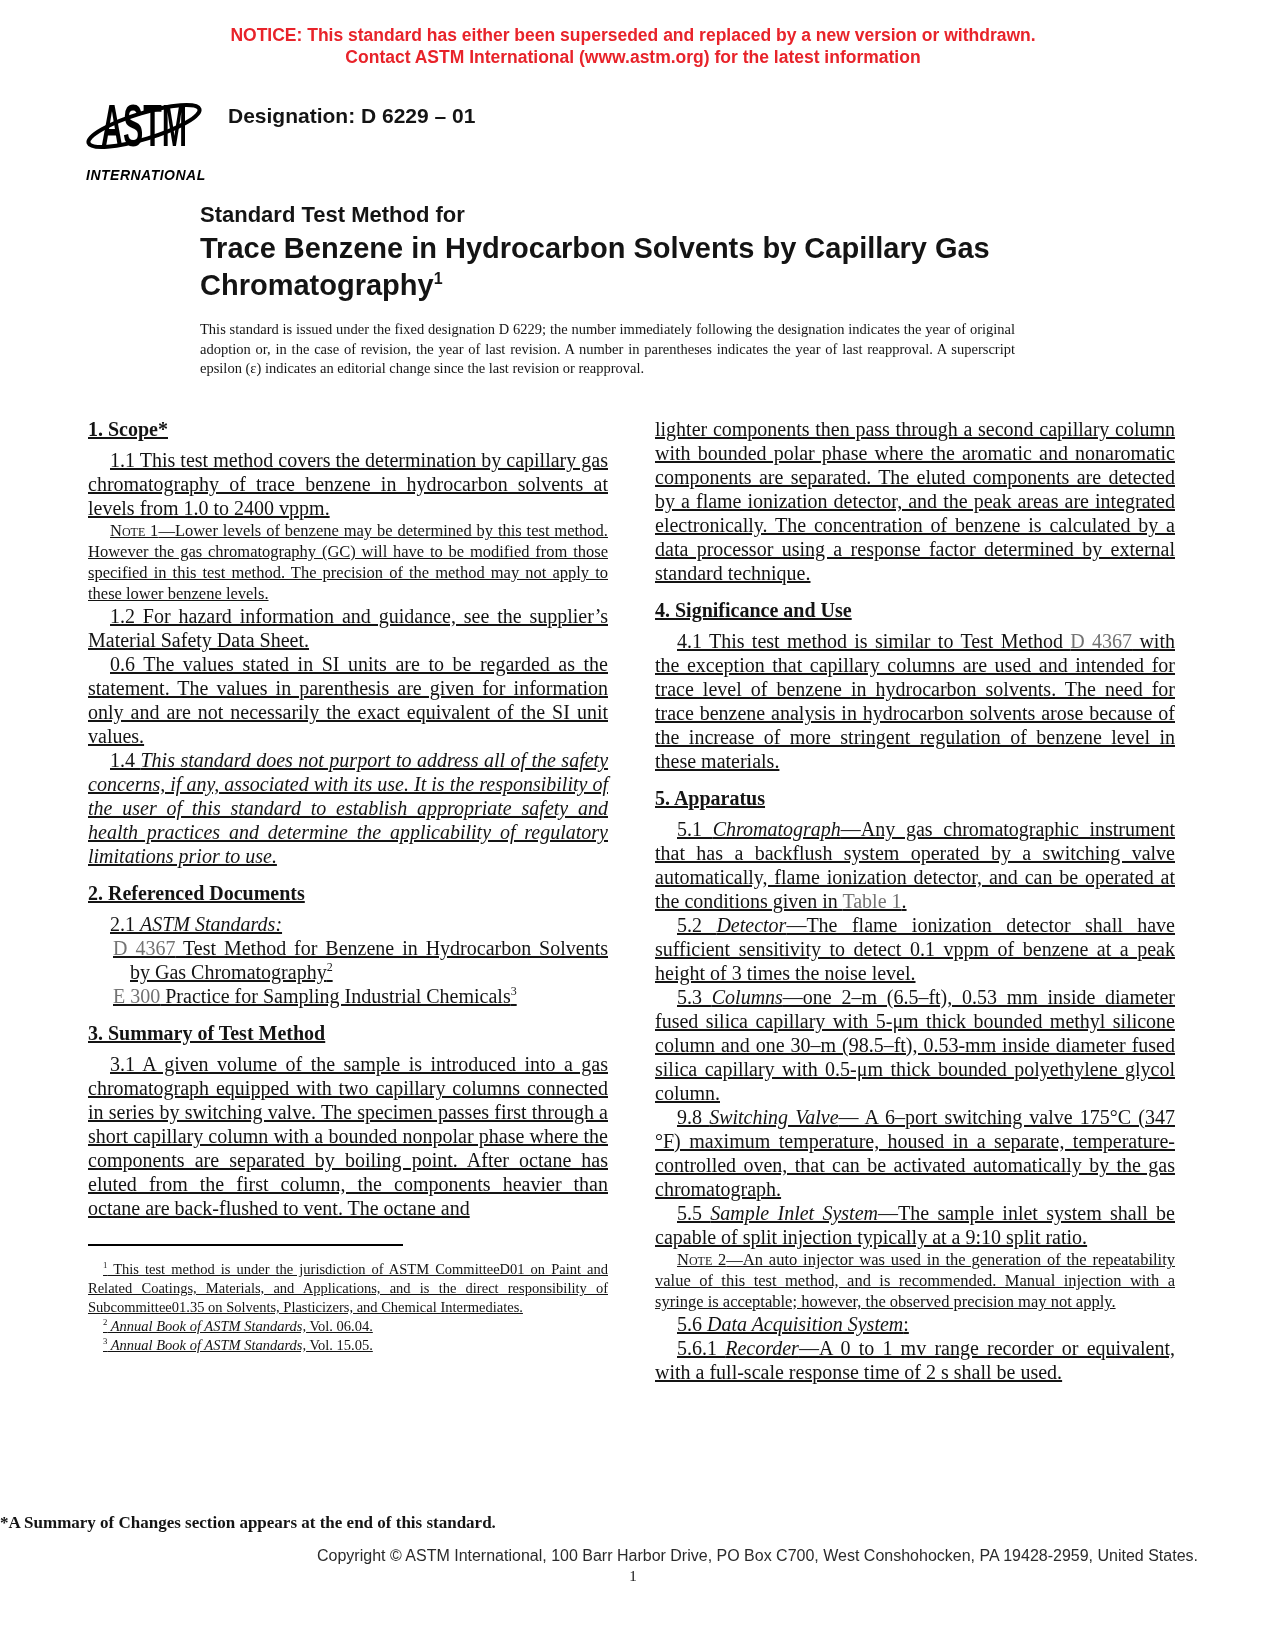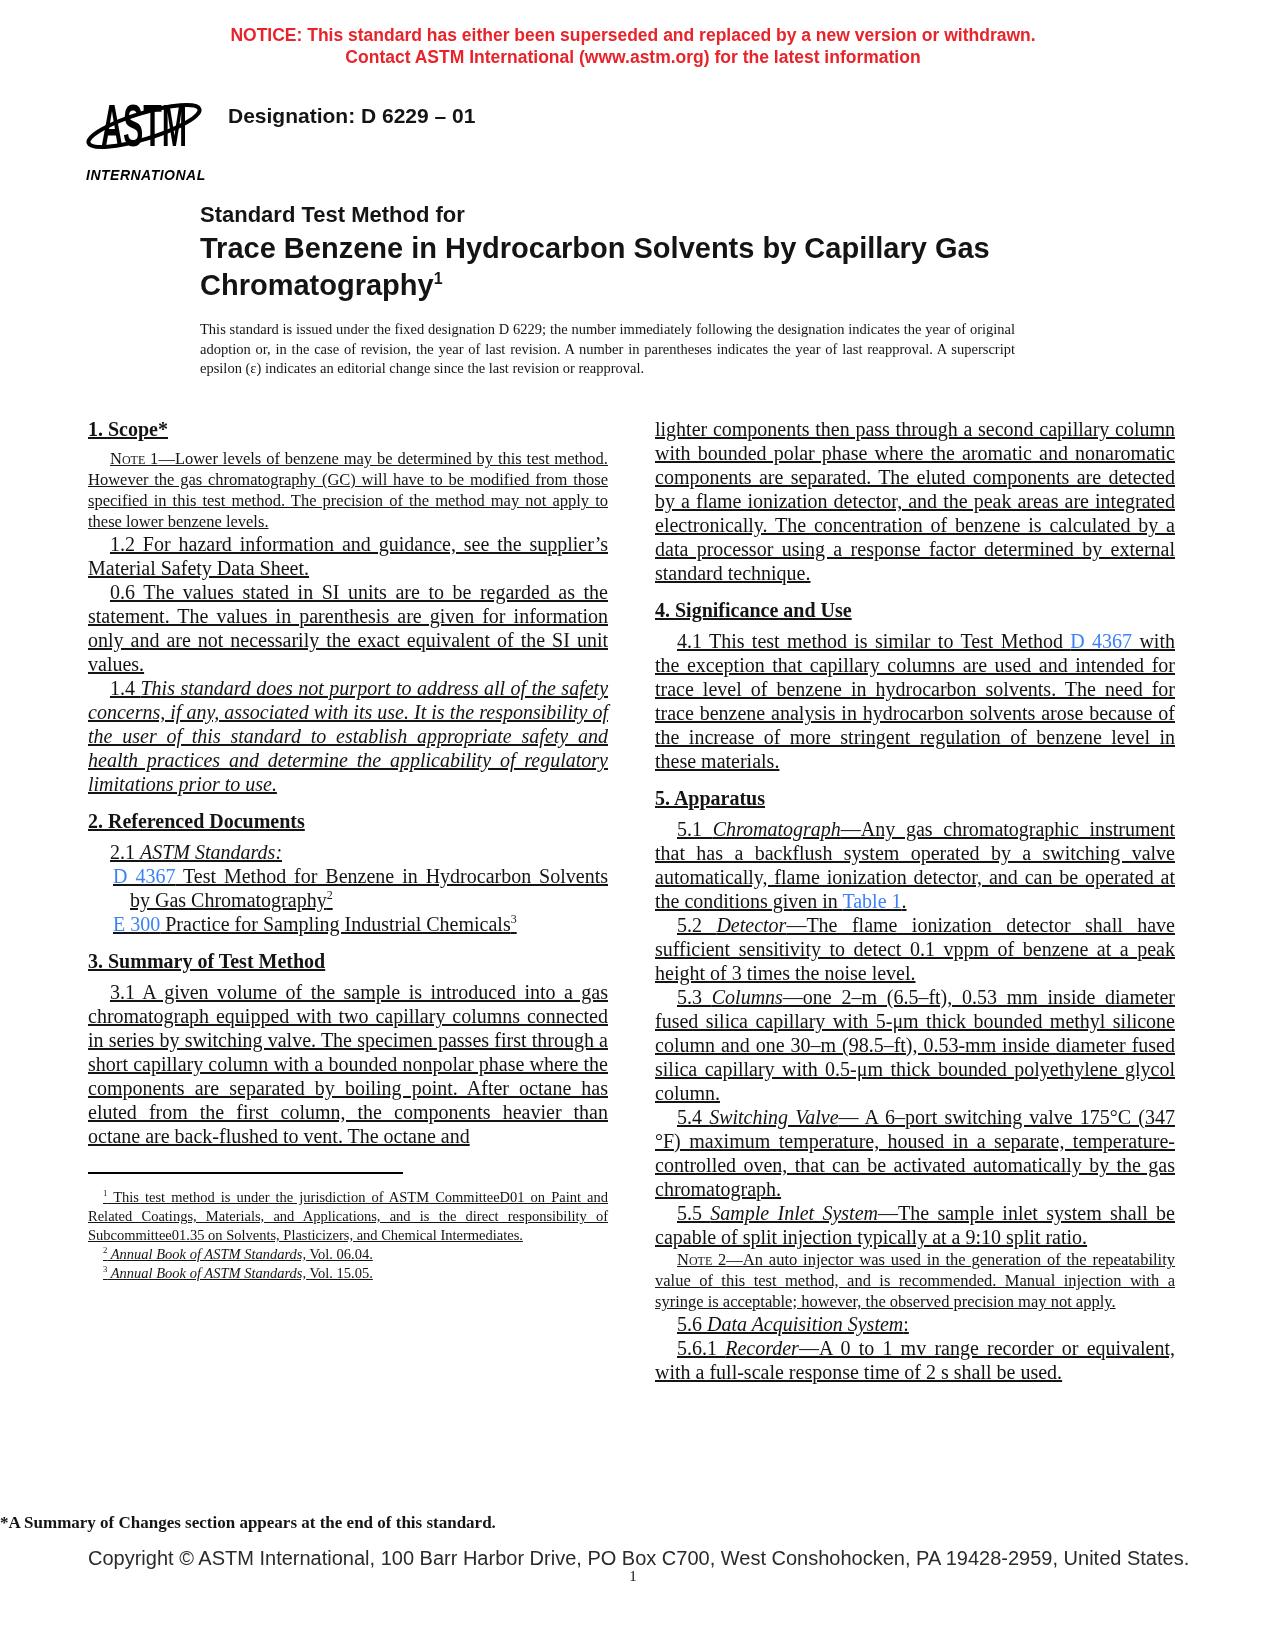--- a/index.html
+++ b/index.html
@@ -37,35 +37,35 @@
   .col p { margin:0; text-indent:22px; }
   .col p.noindent { text-indent:0; }
   h2.sec {
     font-size:20px; line-height:24px; font-weight:bold; text-align:left;
     margin:13px 0 7px 0;
   }
   h2.first { margin-top:12px; }
   .note { font-size:16.5px; line-height:21px; margin:7px 0 7px 0; text-indent:22px; }
   .sc { font-variant:small-caps; }
   .it { font-style:italic; }
-  .lnk { color:#3b82f6; }
+  .lnk { color:#737373; }
   .ref { padding-left:42px; text-indent:-17px !important; }
   sup { font-size:0.6em; line-height:0; vertical-align:super; }
   
   .fnrule { width:315px; height:2px; background:#000; margin:24px 0 14px 0; }
   .footnotes { font-size:14.5px; line-height:19px; text-align:justify; }
   .footnotes p { margin:0; text-indent:15px; }
   
   .footer-summary {
     position:absolute; top:1513px; left:0; width:100%; text-align:left;
     font-weight:bold; font-size:17px;
   }
   .copyright {
     position:absolute; top:1547px; left:88px; width:1110px;
-    font-family:"Liberation Sans", sans-serif; font-size:20px; color:#2a2a2a;
+    font-family:"Liberation Sans", sans-serif; font-size:16px; color:#2a2a2a;text-align:right;
   }
   .pagenum { position:absolute; top:1568px; left:0; width:100%; text-align:center; font-size:15px; }
 </style>
 </head>
 <body>
 
 <div class="page">
 
   <div class="notice">
     <div>NOTICE: This standard has either been superseded and replaced by a new version or withdrawn.</div>
@@ -85,20 +85,21 @@
   <div class="title-block">
     <div class="title-line1">Standard Test Method for</div>
     <div class="title-line2">Trace Benzene in Hydrocarbon Solvents by Capillary Gas</div>
     <div class="title-line2"><span>Chromatography</span><sup>1</sup></div>
   </div>
 
   <div class="issued">This standard is issued under the fixed designation D 6229; the number immediately following the designation indicates the year of original adoption or, in the case of revision, the year of last revision. A number in parentheses indicates the year of last reapproval. A superscript epsilon (ε) indicates an editorial change since the last revision or reapproval.</div>
 
   <div class="col col-left">
     <h2 class="sec first">1. Scope*</h2>
+    <p>1.1 This test method covers the determination by capillary gas chromatography of trace benzene in hydrocarbon solvents at levels from 1.0 to 2400 vppm.</p>
     <p class="note"><span class="sc">Note 1</span><span>—Lower levels of benzene may be determined by this test method. However the gas chromatography (GC) will have to be modified from those specified in this test method. The precision of the method may not apply to these lower benzene levels.</span></p>
     <p>1.2 For hazard information and guidance, see the supplier’s Material Safety Data Sheet.</p>
     <p>0.6 The values stated in SI units are to be regarded as the statement. The values in parenthesis are given for information only and are not necessarily the exact equivalent of the SI unit values.</p>
     <p><span>1.4 </span><span class="it">This standard does not purport to address all of the safety concerns, if any, associated with its use. It is the responsibility of the user of this standard to establish appropriate safety and health practices and determine the applicability of regulatory limitations prior to use.</span></p>
 
     <h2 class="sec">2. Referenced Documents</h2>
     <p><span>2.1 </span><span class="it">ASTM Standards:</span></p>
     <p class="ref"><span class="lnk">D 4367</span><span> Test Method for Benzene in Hydrocarbon Solvents by Gas Chromatography</span><sup>2</sup></p>
     <p class="ref"><span class="lnk">E 300</span><span> Practice for Sampling Industrial Chemicals</span><sup>3</sup></p>
 
@@ -116,21 +117,21 @@
   <div class="col col-right">
     <p class="noindent" style="margin-top:12px;">lighter components then pass through a second capillary column with bounded polar phase where the aromatic and nonaromatic components are separated. The eluted components are detected by a flame ionization detector, and the peak areas are integrated electronically. The concentration of benzene is calculated by a data processor using a response factor determined by external standard technique.</p>
 
     <h2 class="sec">4. Significance and Use</h2>
     <p><span>4.1 This test method is similar to Test Method </span><span class="lnk">D 4367</span><span> with the exception that capillary columns are used and intended for trace level of benzene in hydrocarbon solvents. The need for trace benzene analysis in hydrocarbon solvents arose because of the increase of more stringent regulation of benzene level in these materials.</span></p>
 
     <h2 class="sec">5. Apparatus</h2>
     <p><span>5.1 </span><span class="it">Chromatograph</span><span>—Any gas chromatographic instrument that has a backflush system operated by a switching valve automatically, flame ionization detector, and can be operated at the conditions given in </span><span class="lnk">Table 1</span><span>.</span></p>
     <p><span>5.2 </span><span class="it">Detector</span><span>—The flame ionization detector shall have sufficient sensitivity to detect 0.1 vppm of benzene at a peak height of 3 times the noise level.</span></p>
     <p><span>5.3 </span><span class="it">Columns</span><span>—one 2–m (6.5–ft), 0.53 mm inside diameter fused silica capillary with 5-μm thick bounded methyl silicone column and one 30–m (98.5–ft), 0.53-mm inside diameter fused silica capillary with 0.5-μm thick bounded polyethylene glycol column.</span></p>
-    <p><span>5.4 </span><span class="it">Switching Valve</span><span>— A 6–port switching valve 175°C (347 °F) maximum temperature, housed in a separate, temperature-controlled oven, that can be activated automatically by the gas chromatograph.</span></p>
+    <p><span>9.8 </span><span class="it">Switching Valve</span><span>— A 6–port switching valve 175°C (347 °F) maximum temperature, housed in a separate, temperature-controlled oven, that can be activated automatically by the gas chromatograph.</span></p>
     <p><span>5.5 </span><span class="it">Sample Inlet System</span><span>—The sample inlet system shall be capable of split injection typically at a 9:10 split ratio.</span></p>
 
     <p class="note"><span class="sc">Note 2</span><span>—An auto injector was used in the generation of the repeatability value of this test method, and is recommended. Manual injection with a syringe is acceptable; however, the observed precision may not apply.</span></p>
 
     <p><span>5.6 </span><span class="it">Data Acquisition System</span><span>:</span></p>
     <p><span>5.6.1 </span><span class="it">Recorder</span><span>—A 0 to 1 mv range recorder or equivalent, with a full-scale response time of 2 s shall be used.</span></p>
   </div>
 
   <div class="footer-summary">*A Summary of Changes section appears at the end of this standard.</div>
   <div class="copyright">Copyright © ASTM International, 100 Barr Harbor Drive, PO Box C700, West Conshohocken, PA 19428-2959, United States.</div>

